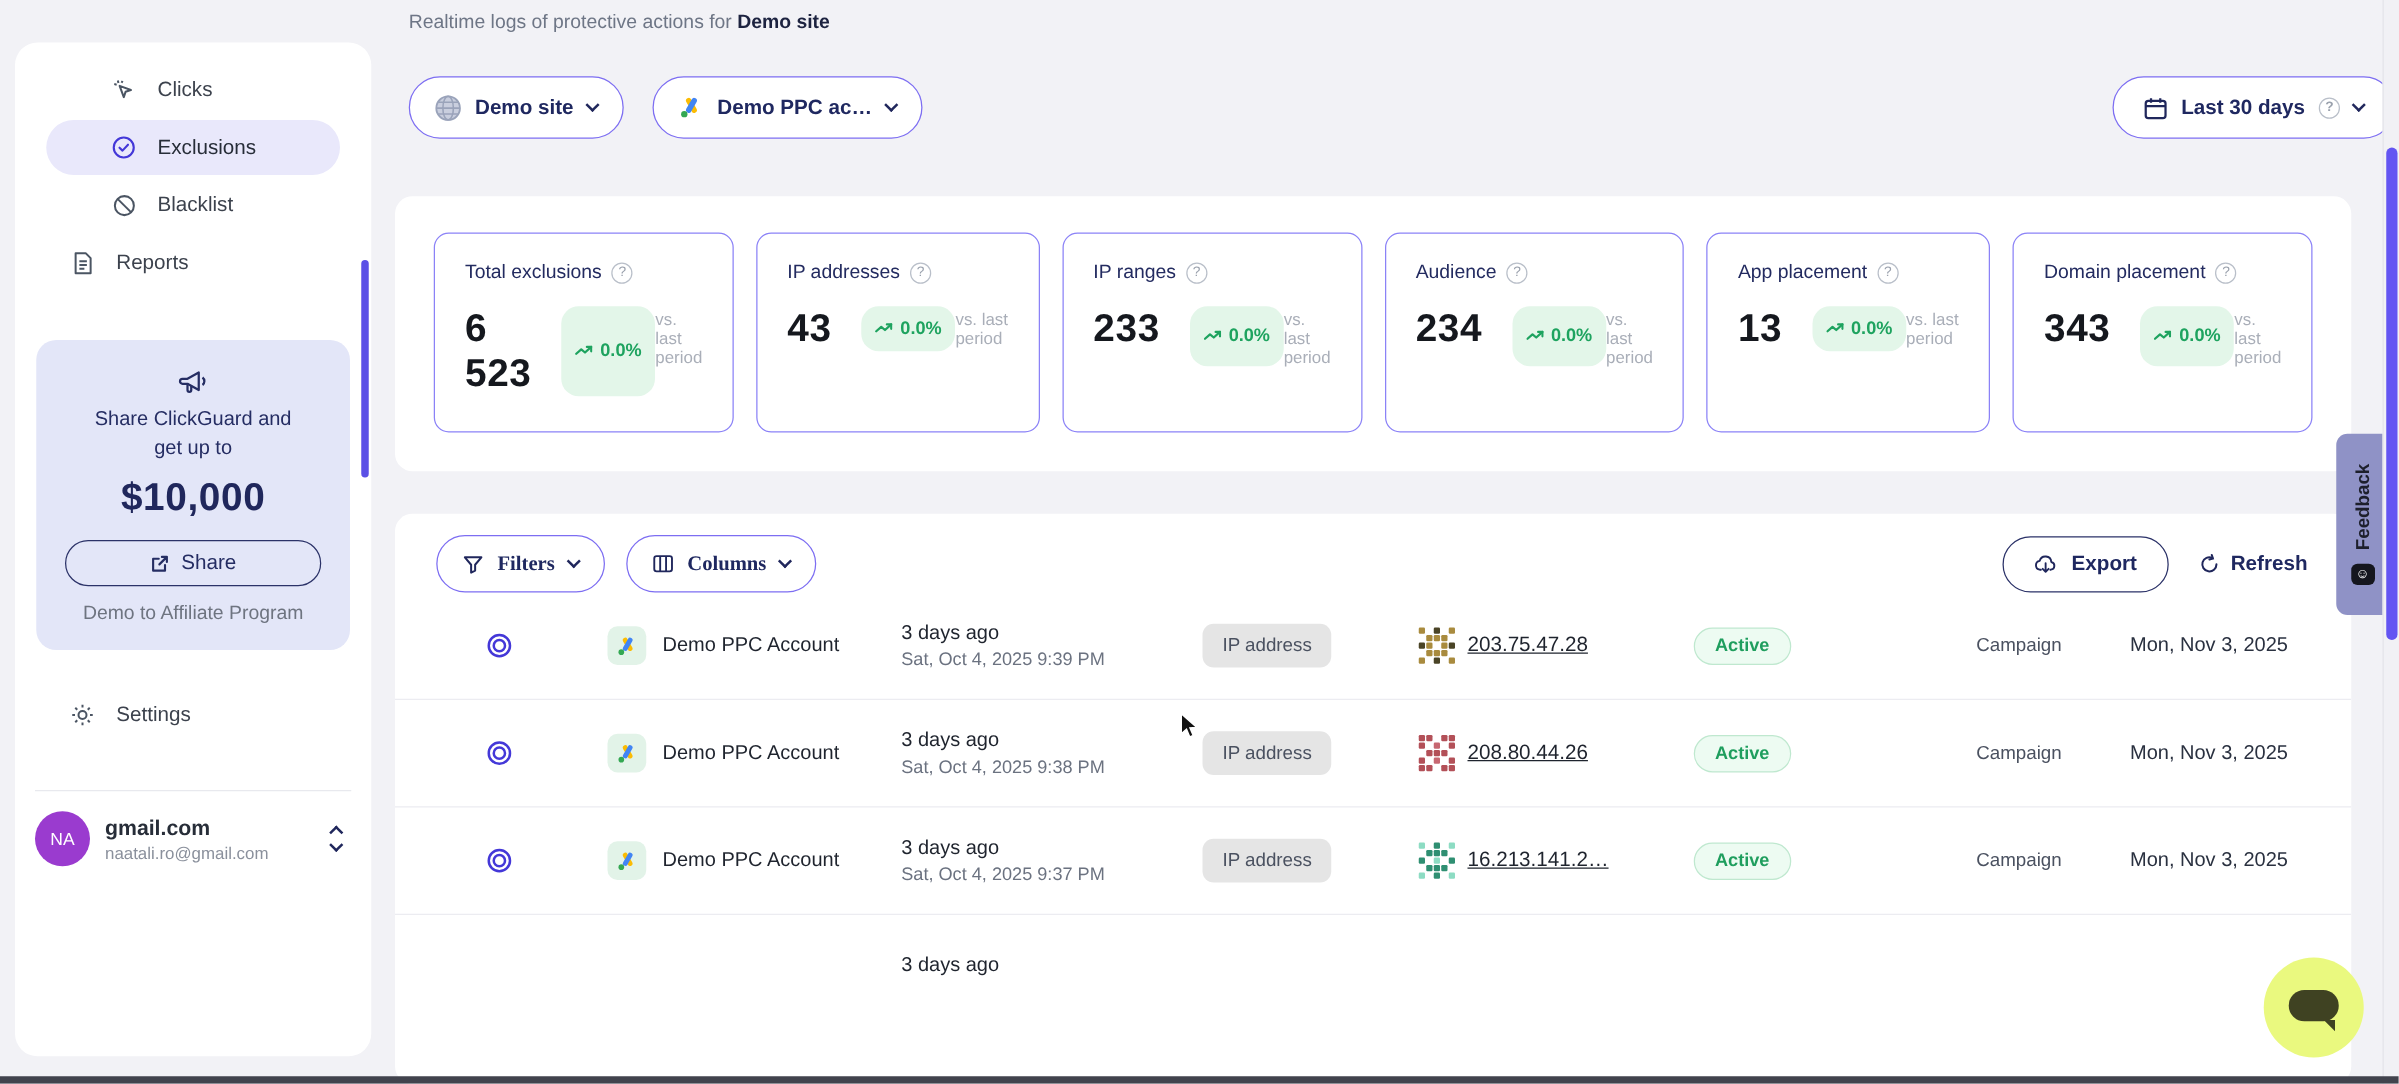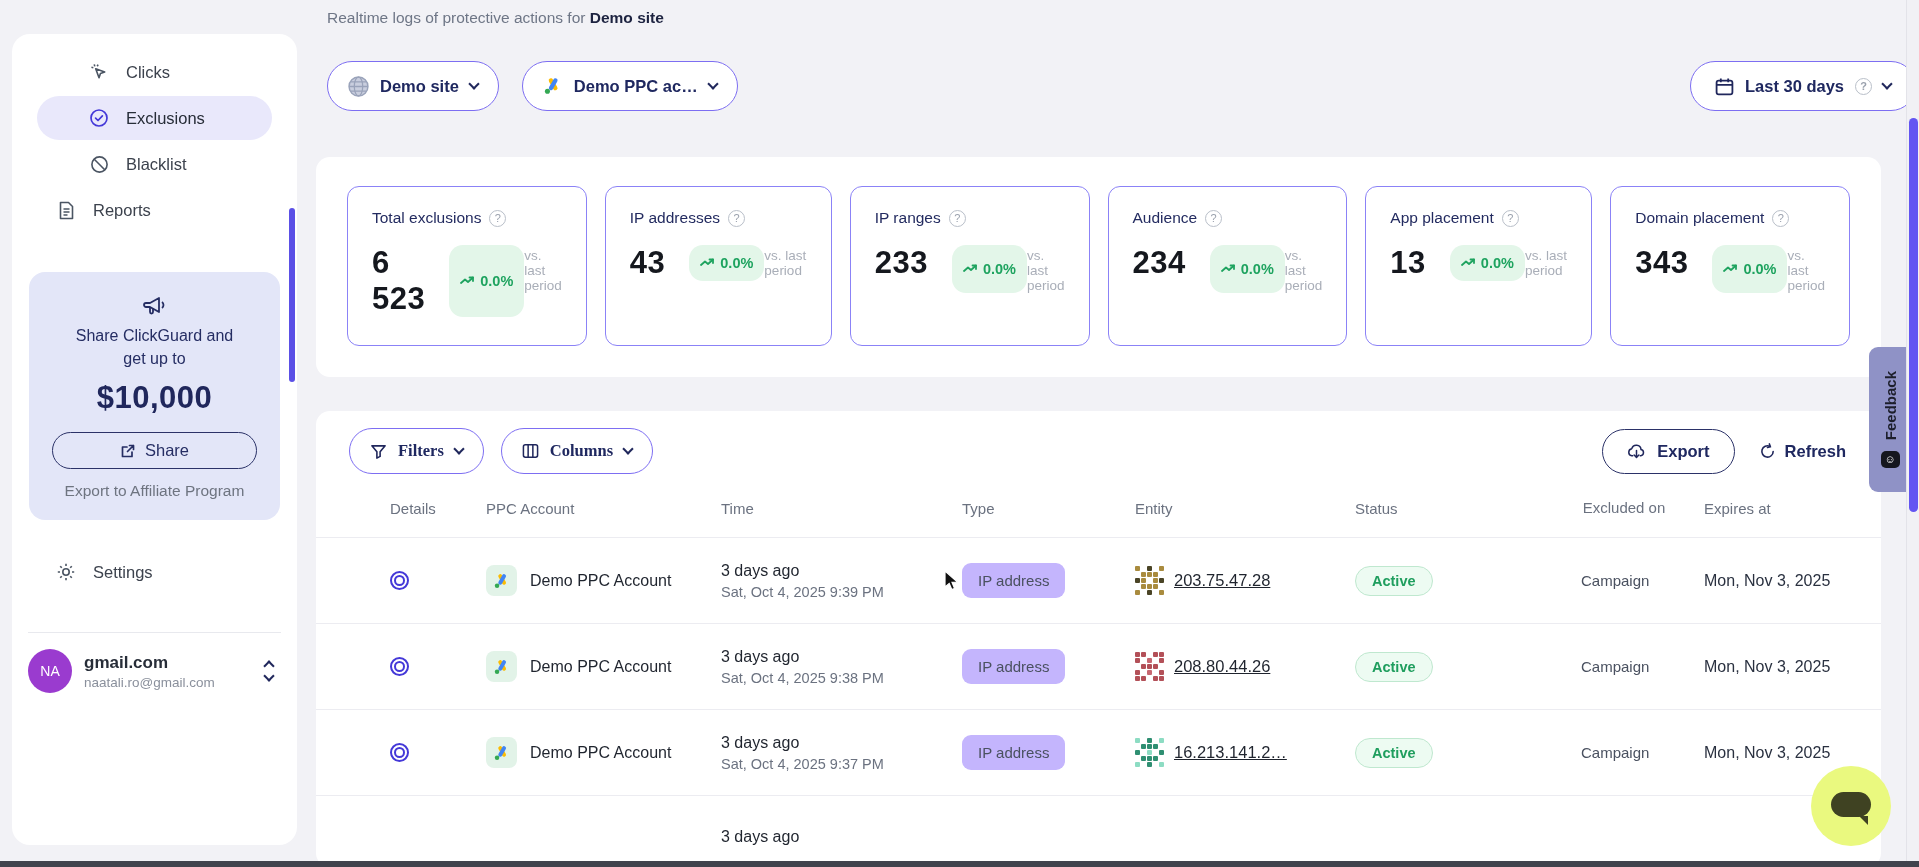--- a/index.html
+++ b/index.html
@@ -93,21 +93,21 @@
   .thead { height:58px; color:#6b7280; font-size:15px; border-bottom:1px solid #ececf1; margin-top:6px; }
   .th-excluded { max-width:86px; text-align:center; line-height:1.35; }
   .trow { height:86px; border-bottom:1px solid #ececf1; }
   .trow:last-child { border-bottom:none; }
   .details-icon { width:19px; height:19px; border:2px solid #4438d8; border-radius:50%; display:flex; align-items:center; justify-content:center; cursor:pointer; }
   .details-icon::after { content:""; width:7px; height:7px; border:2px solid #4438d8; border-radius:50%; }
   .account-cell { display:flex; align-items:center; gap:13px; font-size:16px; color:#1f242e; }
   .ads-box { width:31px; height:31px; background:#e2f3e8; border-radius:8px; display:flex; align-items:center; justify-content:center; }
   .time-main { font-size:16px; color:#1f242e; }
   .time-sub { font-size:14.5px; color:#6b7280; margin-top:4px; }
-  .type-badge { display:inline-block; background:#c4b5fd; border-radius:9px; padding:9px 16px; font-size:15px; color:#4a5160; width:max-content; }
+  .type-badge { display:inline-block; background:#e5e5e5; border-radius:9px; padding:9px 16px; font-size:15px; color:#4a5160; width:max-content; }
   .entity-cell { display:flex; align-items:center; gap:10px; font-size:16.5px; color:#1f242e;text-decoration:underline; }
   .identicon { display:grid; grid-template-columns:repeat(5,5px); grid-auto-rows:5px; gap:1px; flex:none; }
   .identicon i { display:block; border-radius:1px; }
   .status-badge { display:inline-flex; background:#edfbf2; border:1px solid #bfe8cf; border-radius:16px; padding:6px 16px; font-size:14.5px; font-weight:600; color:#1f9e5e; width:max-content; }
   .excluded-cell { font-size:15px; color:#4a5160; }
   .expires-cell { font-size:16px; color:#2a3140; }
   
   .feedback-tab {
     position:absolute; left:1869px; top:347px; width:42px; height:145px;
     background:#8f92c6; border-radius:9px 0 0 9px;
@@ -185,21 +185,21 @@
     <div class="promo-amount">$10,000</div>
     <button class="share-btn">
       <span>
         <svg width="16" height="16" viewBox="0 0 16 16" fill="none" stroke="#252d63" stroke-width="1.7" stroke-linecap="round" stroke-linejoin="round">
           <path d="M12 9 V13.5 H2.5 V4 H7"></path>
           <path d="M9.5 2.5 H13.5 V6.5 M13.5 2.5 L7.5 8.5"></path>
         </svg>
       </span>
       <span>Share</span>
     </button>
-    <div class="promo-footer">Export to Affiliate Program</div>
+    <div class="promo-footer">Demo to Affiliate Program</div>
   </div>
 
   <div class="settings-row">
     <span class="nicon">
       <svg width="20" height="20" viewBox="0 0 20 20" fill="none" stroke="currentColor" stroke-width="1.6">
         <circle cx="10" cy="10" r="3.2"></circle>
         <path d="M10 1.8 V4 M10 16 V18.2 M1.8 10 H4 M16 10 H18.2 M4.2 4.2 L5.8 5.8 M14.2 14.2 L15.8 15.8 M15.8 4.2 L14.2 5.8 M5.8 14.2 L4.2 15.8"></path>
       </svg>
     </span>
     <span>Settings</span>
@@ -419,30 +419,20 @@
           <svg width="17" height="17" viewBox="0 0 18 18" fill="none" stroke="#20275c" stroke-width="1.7" stroke-linecap="round">
             <path d="M15 9 A6 6 0 1 1 11.5 3.5"></path>
             <path d="M11 1 L12 4 L9 4.8"></path>
           </svg>
         </span>
         <span>Refresh</span>
       </button>
     </div>
   </div>
 
-  <div class="grid-row thead">
-    <div>Details</div>
-    <div>PPC Account</div>
-    <div>Time</div>
-    <div>Type</div>
-    <div>Entity</div>
-    <div>Status</div>
-    <div class="th-excluded">Excluded on</div>
-    <div>Expires at</div>
-  </div>
 
   <div id="rows-host">
     <div class="grid-row trow">
       <div>
           <span class="details-icon"></span>
         </div>
       <div class="account-cell">
         <span class="ads-box">
           <svg width="18" height="16" viewBox="0 0 24 22">
             <rect x="9.5" y="1" width="5.4" height="16" rx="2.7" fill="#fbbc04" transform="rotate(-30 12 9)"></rect>

